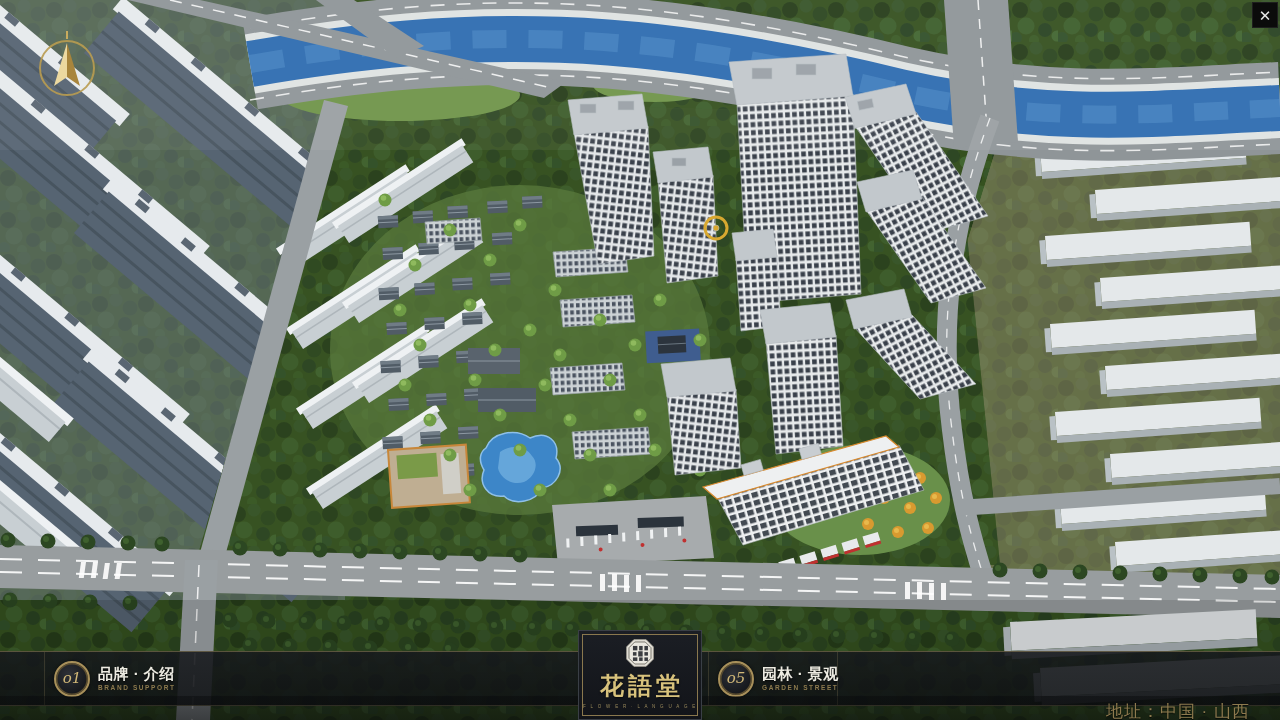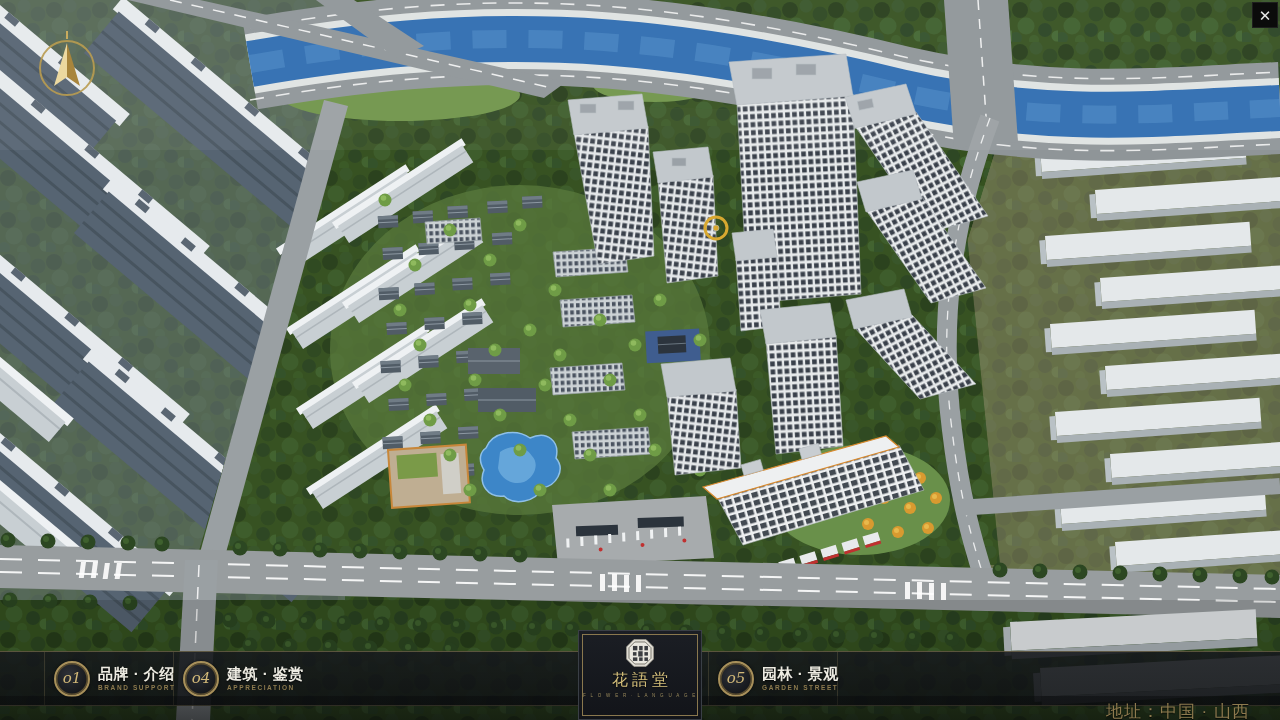--- a/index.html
+++ b/index.html
@@ -45,22 +45,22 @@
   .address{position:absolute;right:30px;top:700px;font-size:17px;color:#8d7a4e;
            letter-spacing:1px;text-shadow:0 1px 1px rgba(0,0,0,.8);}
 
   
   .logo-panel{position:absolute;left:578px;top:630px;width:124px;height:90px;
               background:linear-gradient(180deg,#1b1e24,#121419);
               border:1px solid #3a3f46;box-sizing:border-box;cursor:pointer;z-index:5;
               display:flex;flex-direction:column;align-items:center;}
   .logo-inner{position:absolute;inset:3px;border:1px solid #8a784e;pointer-events:none;}
   .seal{margin-top:7px;width:30px;height:30px;}
-  .logo-name{margin-top:2px;font-family:"DejaVu Serif","Liberation Serif",serif;font-weight:normal;
-             font-size:16px;color:#d8c27c;letter-spacing:4px;text-indent:4px;
+  .logo-name{margin-top:2px;font-family:"DejaVu Serif","Liberation Serif",serif;font-weight:bold;
+             font-size:24px;color:#d8c27c;letter-spacing:4px;text-indent:4px;
              text-shadow:0 1px 2px rgba(0,0,0,.7);}
   .logo-sub{margin-top:2px;font-size:4.5px;color:#9a8a5c;letter-spacing:1.8px;}
 </style>
 </head>
 <body>
 
 <div id="stage">
 
 <svg id="scene" viewBox="0 0 1280 720" xmlns="http://www.w3.org/2000/svg">
 <defs>
@@ -498,29 +498,20 @@
   <div class="nav-group left">
     <div class="nav-item">
       <div class="badge">
             <span>o1</span>
           </div>
       <div class="nav-text">
             <span class="nav-title">品牌 · 介绍</span>
         <span class="nav-sub">BRAND SUPPORT</span>
           </div>
     </div>
-    <div class="nav-item">
-      <div class="badge">
-            <span>o4</span>
-          </div>
-      <div class="nav-text">
-            <span class="nav-title">建筑 · 鉴赏</span>
-        <span class="nav-sub">APPRECIATION</span>
-          </div>
-    </div>
   </div>
   <div class="nav-group right">
     <div class="nav-item">
       <div class="badge">
             <span>o5</span>
           </div>
       <div class="nav-text">
             <span class="nav-title">园林 · 景观</span>
         <span class="nav-sub">GARDEN STREET</span>
           </div>

